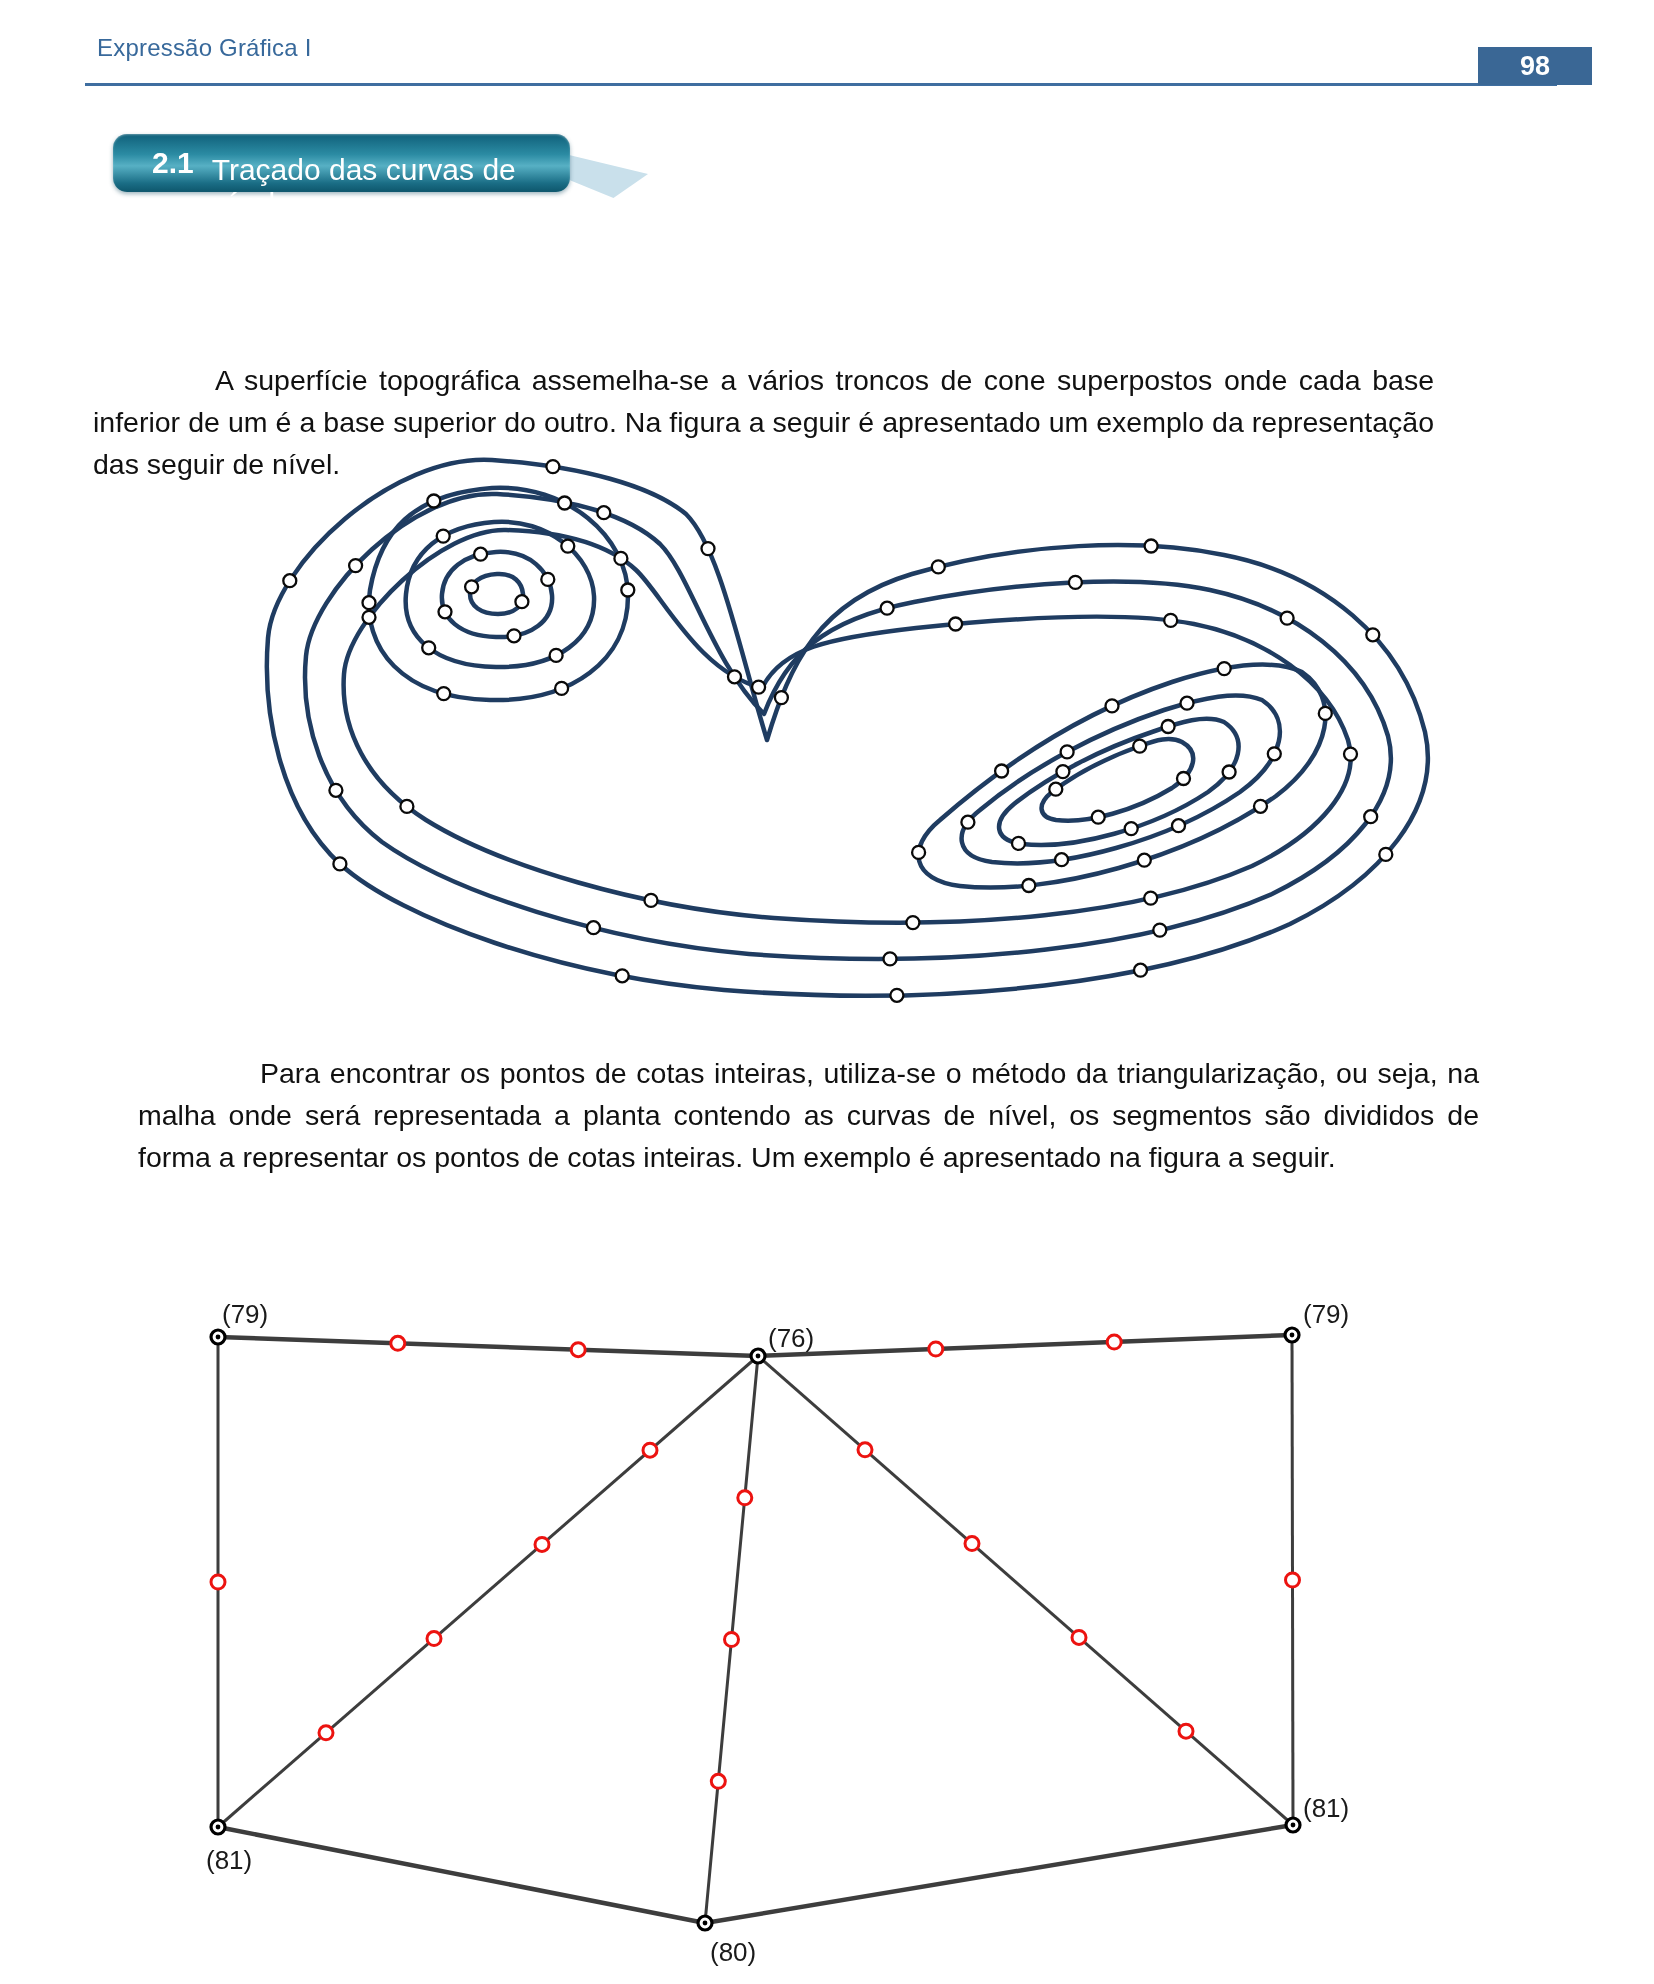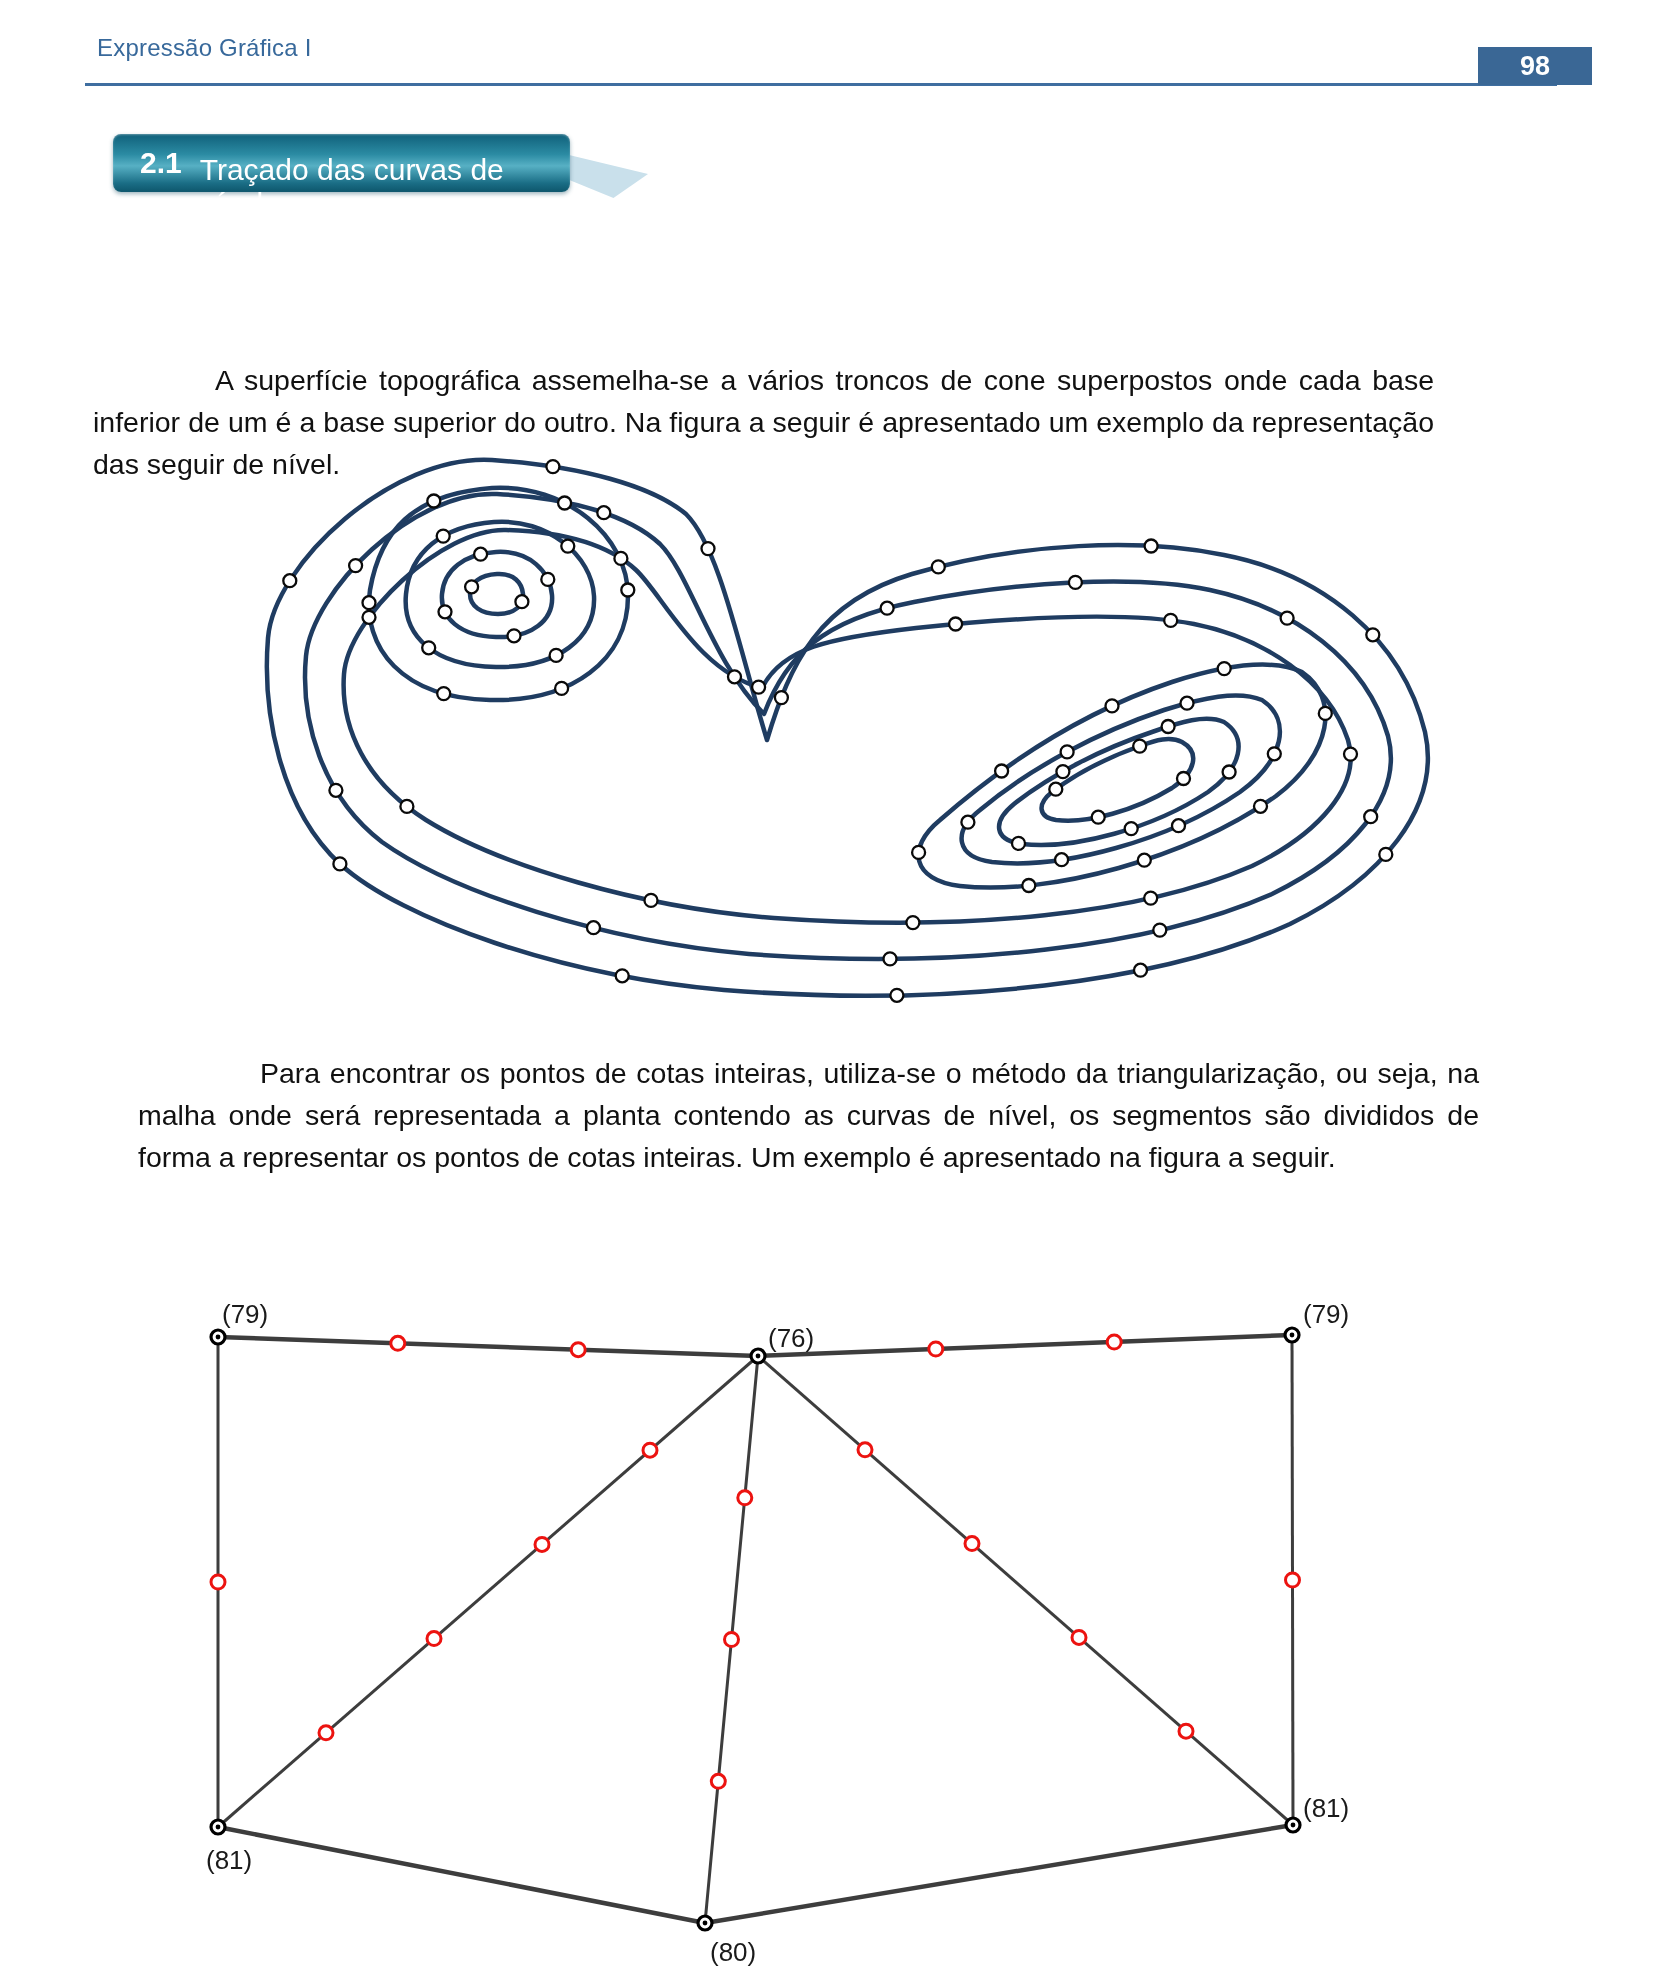--- a/index.html
+++ b/index.html
@@ -26,25 +26,25 @@
   }
   .page-badge span{color:#ffffff;font-size:27px;font-weight:bold;}
   
   .sec-flag{
     position:absolute;left:540px;top:148px;width:108px;height:50px;
     background:#c9e0eb;
     clip-path:polygon(0% 0%, 100% 52%, 68% 100%, 0% 40%);
   }
   .sec-box{
     position:absolute;left:113px;top:134px;width:457px;height:58px;
-    border-radius:8px;
+    border-radius:14px;
     background:linear-gradient(180deg,#10607a 0%,#2b8ba3 35%,#57b0c4 55%,#1a6d85 85%,#0d566c 100%);
     box-shadow:0 2px 4px rgba(40,90,110,0.45), inset 0 1px 2px rgba(255,255,255,0.35);
     display:flex;align-items:center;
-    padding-left:27px;box-sizing:border-box;
+    padding-left:39px;box-sizing:border-box;
   }
   .sec-box .num{color:#ffffff;font-size:30px;font-weight:bold;}
   .sec-box .ttl{color:#ffffff;font-size:30px;font-weight:normal;margin-left:18px;margin-top:47px;}
   
   .para{
     position:absolute;left:93px;width:1341px;
     font-size:28.5px;line-height:42px;color:#111111;
     text-align:justify;text-indent:122px;
   }
   #p1{top:204px;}

